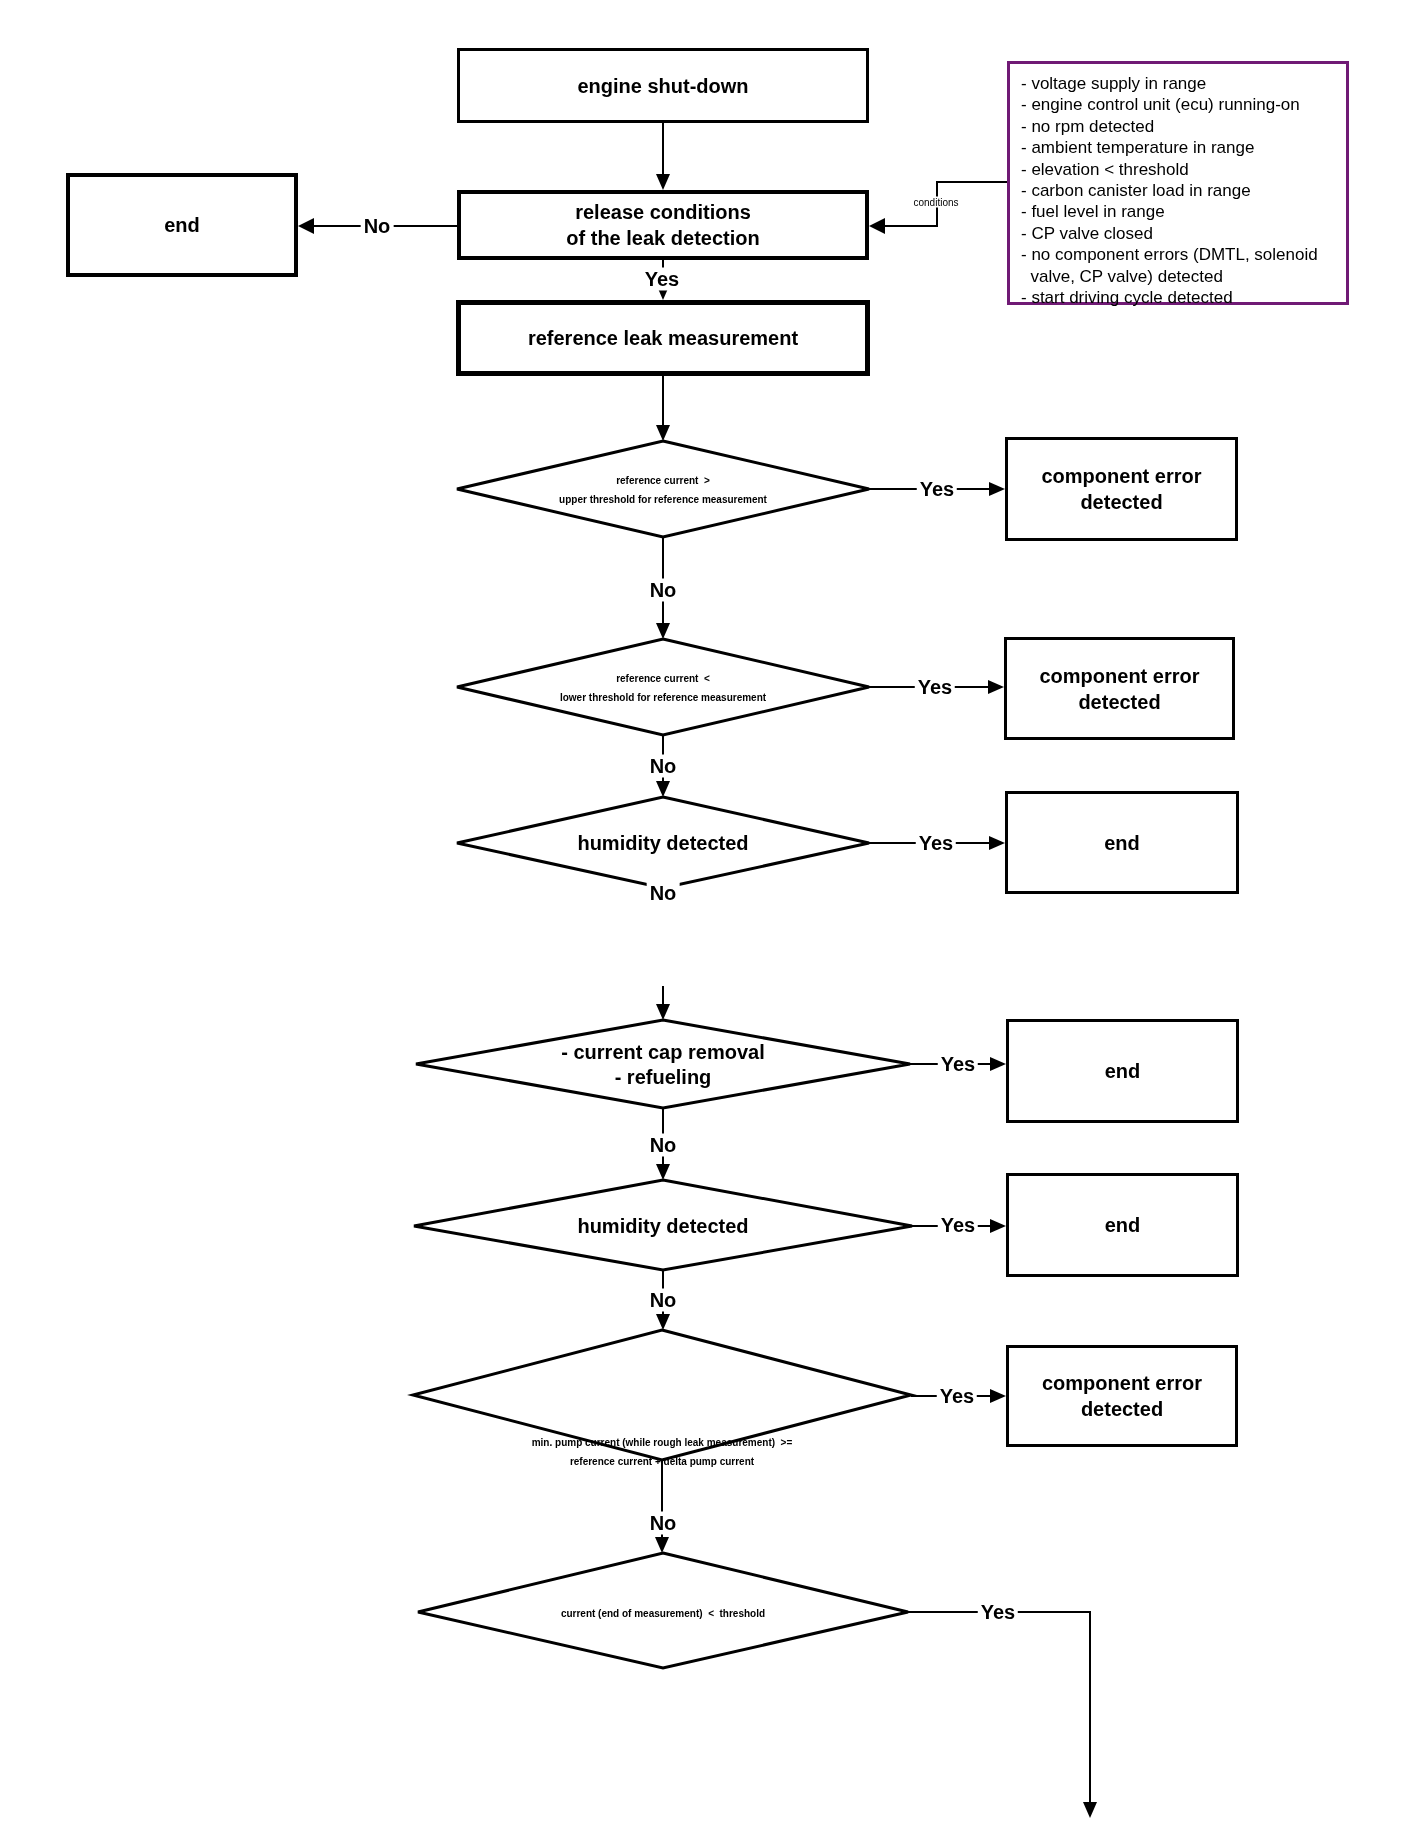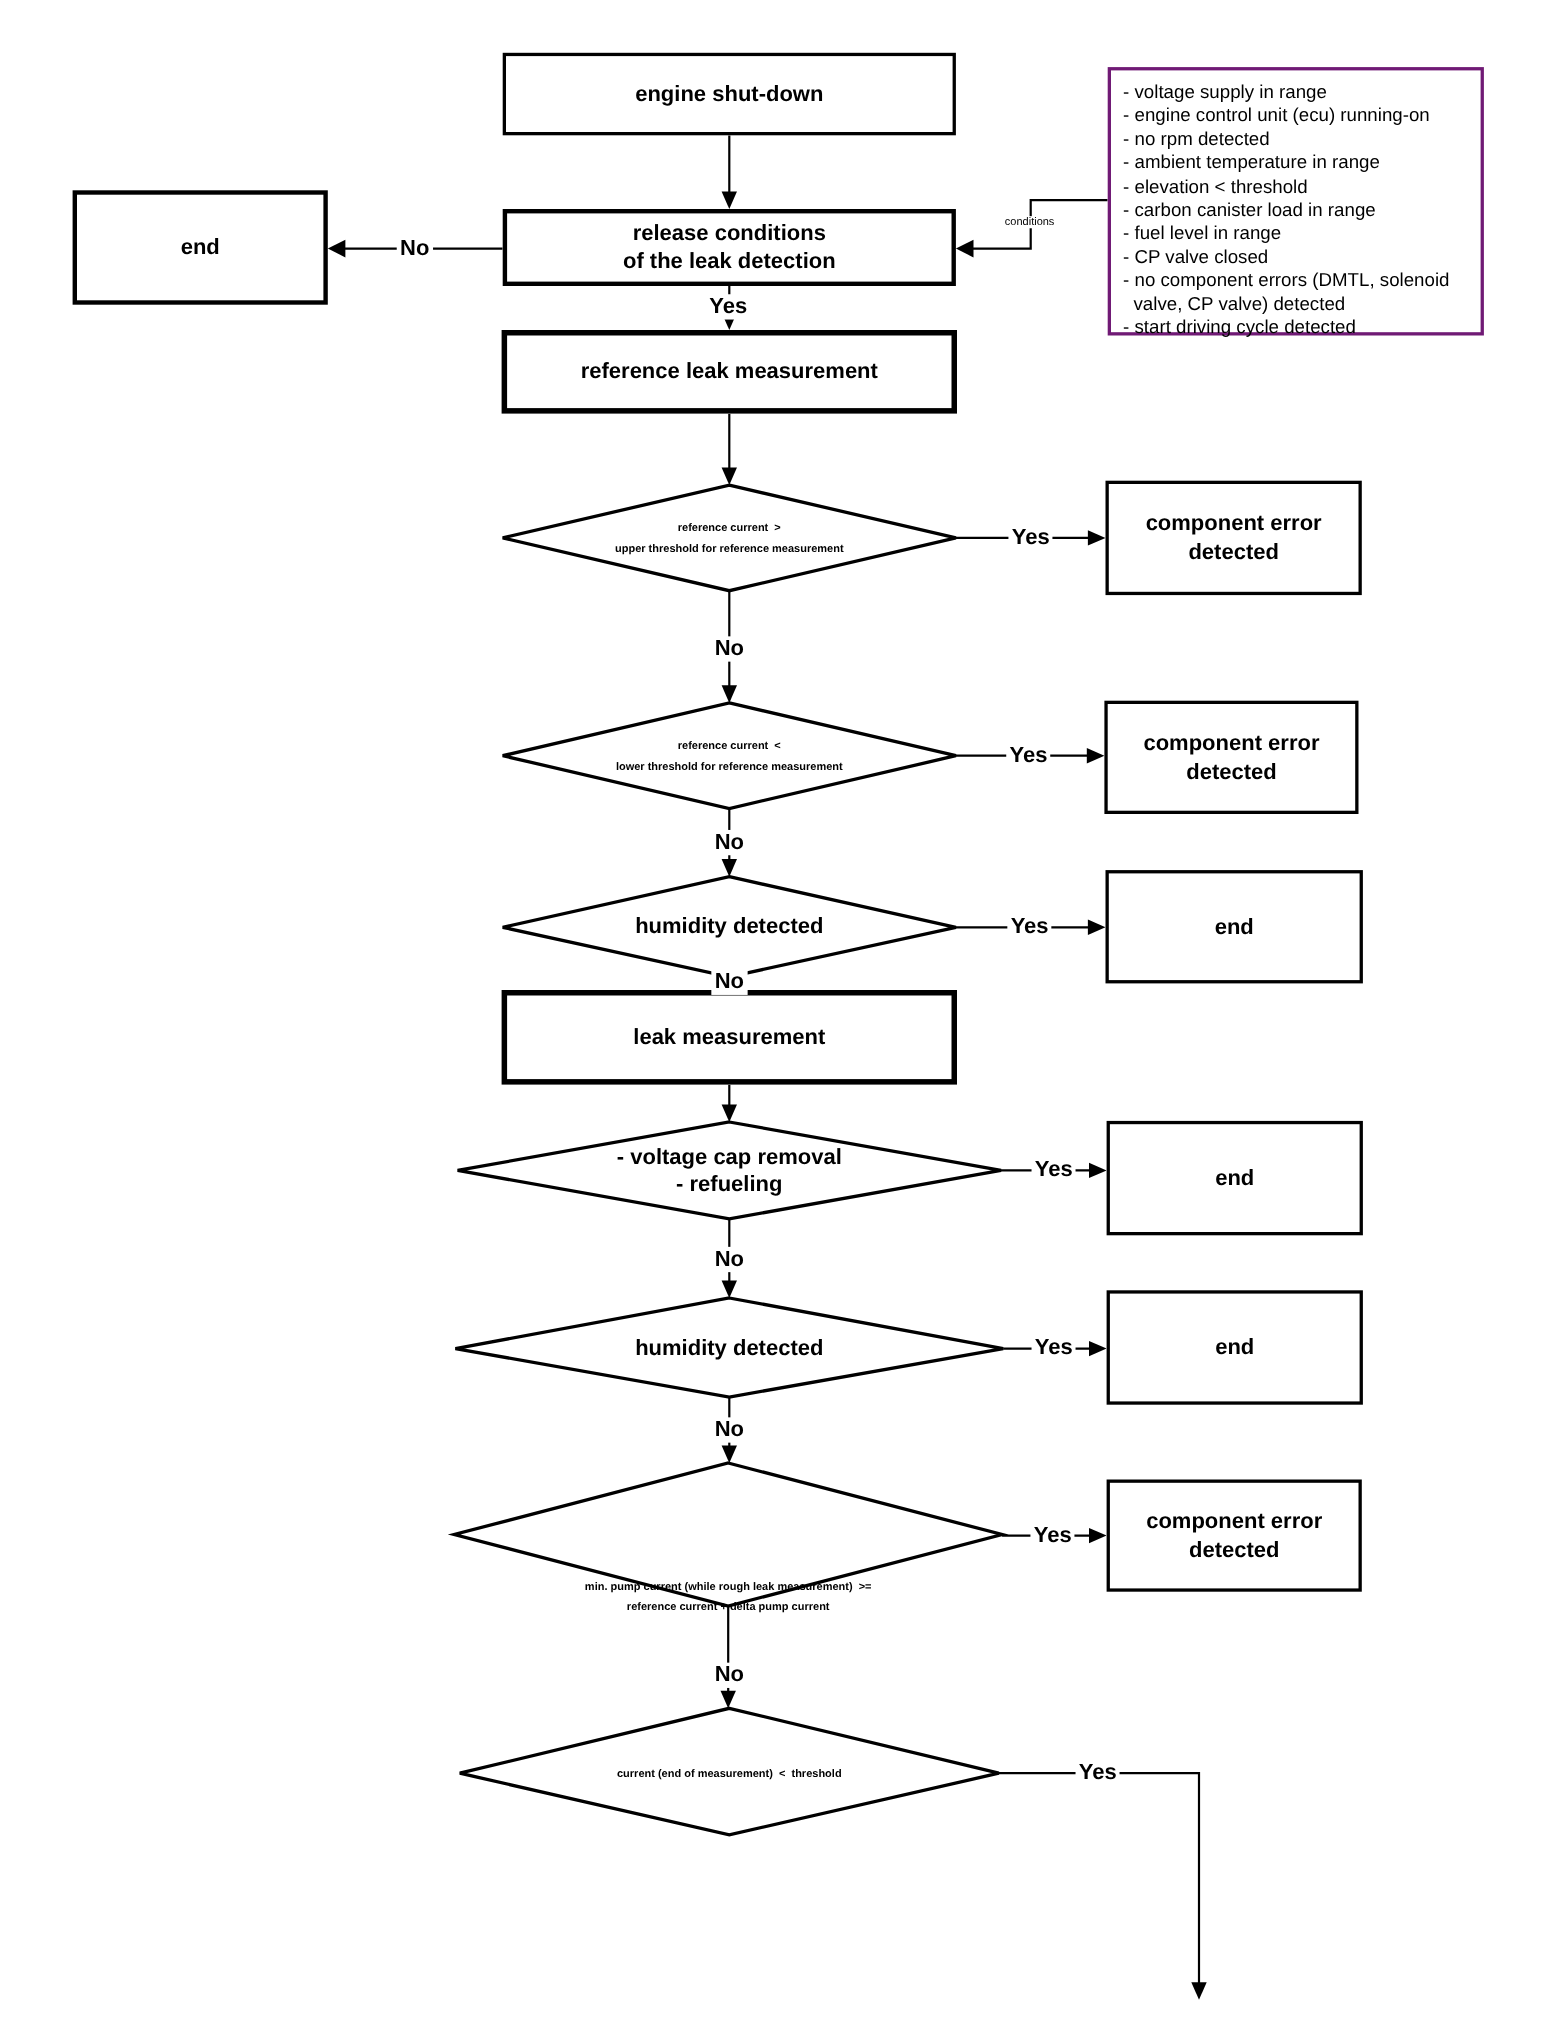--- a/index.html
+++ b/index.html
@@ -98,23 +98,20 @@
 
   <div class="node b4" style="left:457px;top:190px;width:412px;height:70px;">
     <span>release conditions
 of the leak detection</span>
   </div>
 
   <div class="node b5" style="left:456px;top:300px;width:414px;height:76px;">
     <span>reference leak measurement</span>
   </div>
 
-  <div class="node b5" style="left:456px;top:900px;width:414px;height:86px;">
-    <span>leak measurement</span>
-  </div>
 
   <div class="node b4" style="left:66px;top:173px;width:232px;height:104px;">
     <span>end</span>
   </div>
 
   <div class="node" style="left:1005px;top:437px;width:233px;height:104px;">
     <span>component error
 detected</span>
   </div>
 
@@ -152,21 +149,21 @@
 - no component errors (DMTL, solenoid
   valve, CP valve) detected
 - start driving cycle detected</span>
   </div>
 
   <div class="dtext small" style="left:663px;top:490px;width:420px;">reference current  &gt;
 upper threshold for reference measurement</div>
   <div class="dtext small" style="left:663px;top:688px;width:420px;">reference current  &lt;
 lower threshold for reference measurement</div>
   <div class="dtext big" style="left:663px;top:843px;width:420px;">humidity detected</div>
-  <div class="dtext big" style="left:663px;top:1065px;width:460px;">- voltage cap removal
+  <div class="dtext big" style="left:663px;top:1065px;width:460px;">- current cap removal
 - refueling</div>
   <div class="dtext big" style="left:663px;top:1226px;width:460px;">humidity detected</div>
   <div class="dtext small" style="left:662px;top:1452px;width:500px;">min. pump current (while rough leak measurement)  &gt;=
 reference current + delta pump current</div>
   <div class="dtext small" style="left:663px;top:1613px;width:500px;">current (end of measurement)  &lt;  threshold</div>
 
   <span class="lbl" style="left:377px;top:226px;">No</span>
   <span class="lbl smalllbl" style="left:936px;top:202px;">conditions</span>
   <span class="lbl" style="left:662px;top:279px;">Yes</span>
 

